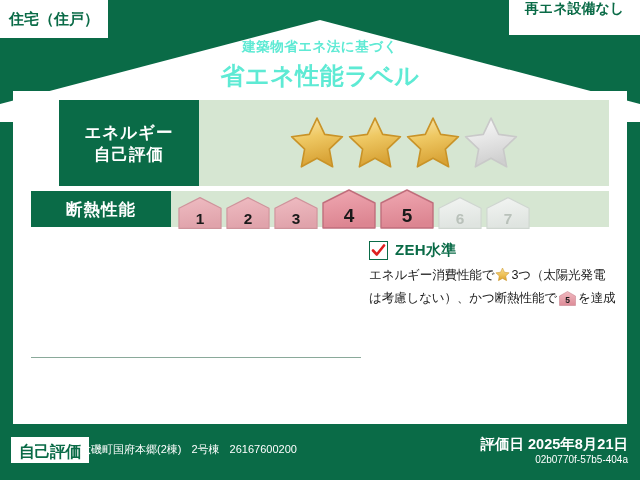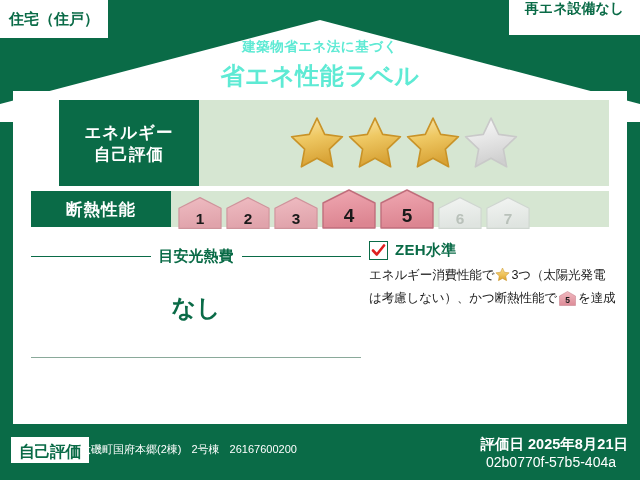--- a/index.html
+++ b/index.html
@@ -120,21 +120,21 @@
   .addr{
     position:absolute; left:80px; top:18px; font-size:11px; color:#ffffff;
     white-space:nowrap; letter-spacing:0px;
   }
   .addr .sp{ display:inline-block; width:10px; }
   .eval-date{
     position:absolute; right:12px; top:11px; font-size:14.5px; font-weight:bold;
     color:#ffffff; white-space:nowrap;
   }
   .eval-id{
-    position:absolute; right:24px; top:30px; font-size:14px; color:#ffffff;
+    position:absolute; right:12px; top:30px; font-size:10px; color:#ffffff;
     white-space:nowrap; letter-spacing:0px;
   }
 </style>
 </head>
 <body>
 
 <div class="roof">
   <svg width="640" height="122" viewBox="0 0 640 122">
     <polygon points="320,20 640,104 640,122 0,122 0,104" fill="#ffffff"></polygon>
   </svg>
@@ -280,28 +280,20 @@
             </defs>
             <polygon points="28,2 54,15 54,40 2,40 2,15" fill="url(#hg6)" stroke="#cfd6d0" stroke-width="1.4" stroke-linejoin="round"></polygon>
             <text x="28" y="34" font-family="Liberation Sans, sans-serif" font-size="19" font-weight="bold" fill="#b9c1ba" text-anchor="middle">7</text>
           </svg>
         </div>
     </div>
   </div>
 
   <div class="bottom" style="margin-top:8px; height:190px;">
 
-    <div class="cost-col">
-      <div class="cost-head">
-        <span class="ln"></span>
-        <span class="tx">目安光熱費</span>
-        <span class="ln"></span>
-      </div>
-      <div class="cost-value">なし</div>
-    </div>
     <div class="cost-rule"></div>
 
     <div class="zeh-col">
       <div class="zeh-head">
         <span class="chk">
           <svg width="15" height="15" viewBox="0 0 15 15">
             <polyline points="2,7.5 5.8,11.5 13,2.5" fill="none" stroke="#e02020" stroke-width="2.6" stroke-linecap="round" stroke-linejoin="round"></polyline>
           </svg>
         </span>
         <span class="zeh-title">ZEH水準</span>

